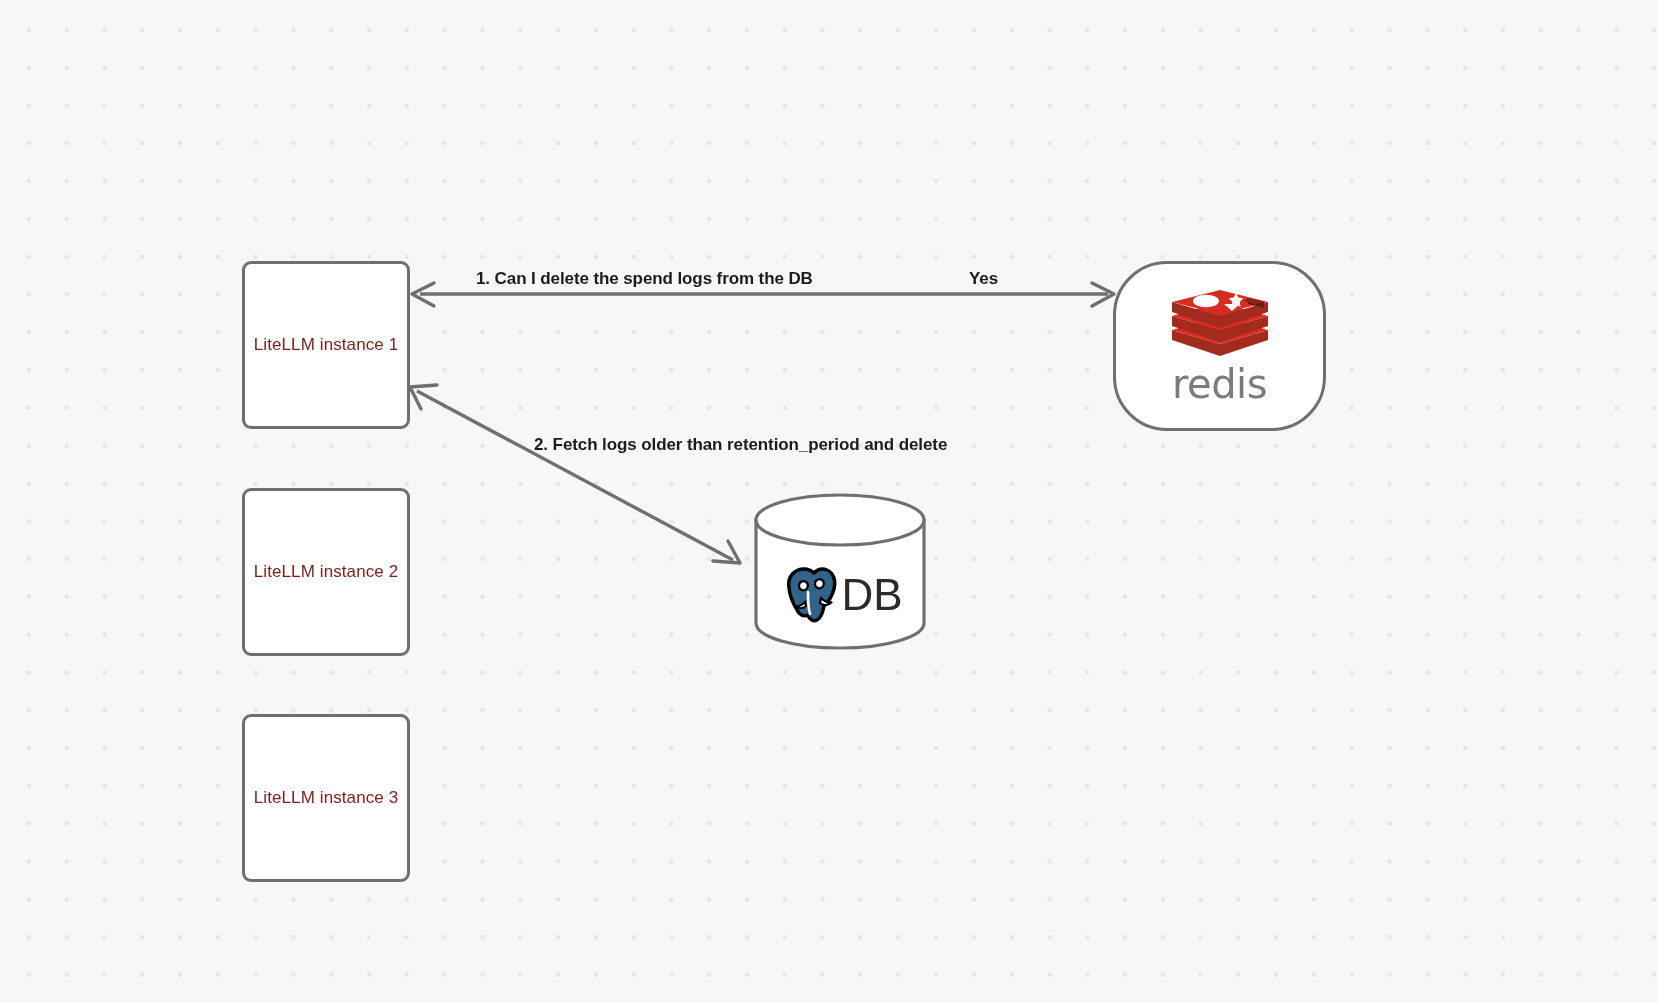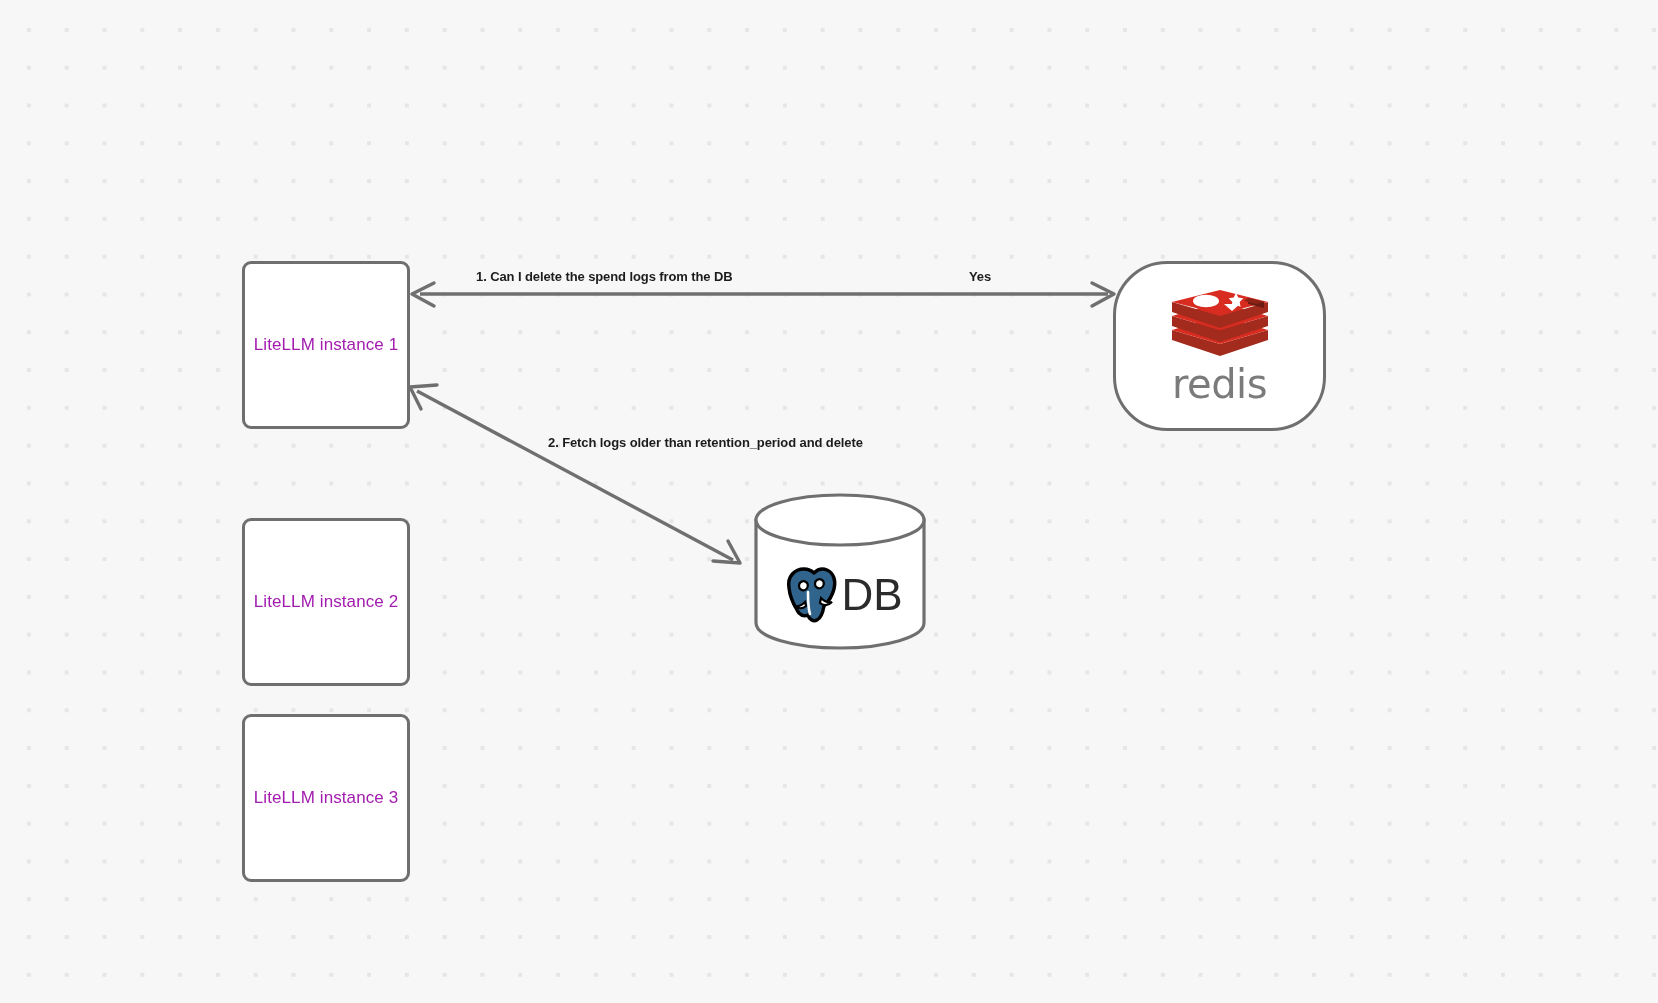--- a/index.html
+++ b/index.html
@@ -30,28 +30,28 @@
     background: #ffffff;
     border: 3px solid #6f6f6f;
     border-radius: 9px;
     box-sizing: border-box;
     display: flex;
     align-items: center;
     justify-content: center;
   }
   .node-box-label {
     font-size: 17px;
-    color: #a21caf;
+    color: #7f1d1d;
     font-family: "Liberation Sans", sans-serif;
     letter-spacing: 0.1px;
     white-space: nowrap;
   }
 
   #litellm-1 { left: 242px; top: 261px; width: 168px; height: 168px; }
-  #litellm-2 { left: 242px; top: 488px; width: 168px; height: 168px; margin-top: 30px; }
+  #litellm-2 { left: 242px; top: 488px; width: 168px; height: 168px; }
   #litellm-3 { left: 242px; top: 714px; width: 168px; height: 168px; align-items: center; }
 
   
   #redis-node {
     position: absolute;
     left: 1113px;
     top: 261px;
     width: 213px;
     height: 170px;
     background: #ffffff;
@@ -116,30 +116,30 @@
     left: 0;
     top: 0;
     width: 1658px;
     height: 1003px;
     pointer-events: none;
   }
 
   
   .edge-label {
     position: absolute;
-    font-size: 13px;
+    font-size: 17px;
     font-weight: bold;
     color: #1c1c1c;
     font-family: "Liberation Sans", sans-serif;
     white-space: nowrap;
     letter-spacing: -0.1px;
   }
   #label-1 { left: 476px; top: 269px; }
   #label-yes { left: 969px; top: 269px; text-align: right; }
-  #label-2 { left: 548px; top: 435px; }
+  #label-2 { left: 534px; top: 435px; }
 </style>
 </head>
 <body>
 
 <div id="canvas">
 
   <svg id="edges" viewBox="0 0 1658 1003">
 
     <g>
       <line x1="420" y1="294" x2="1108" y2="294" stroke="#6f6f6f" stroke-width="3.4" stroke-linecap="butt"></line>

